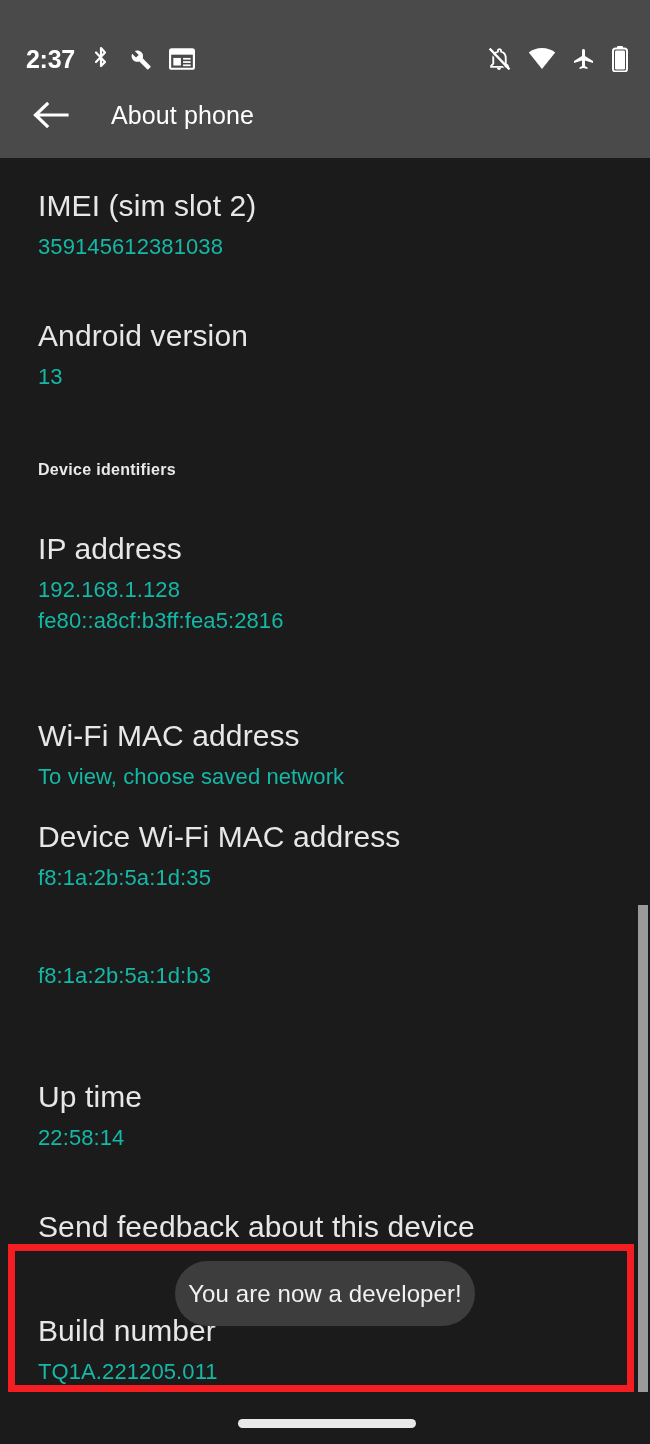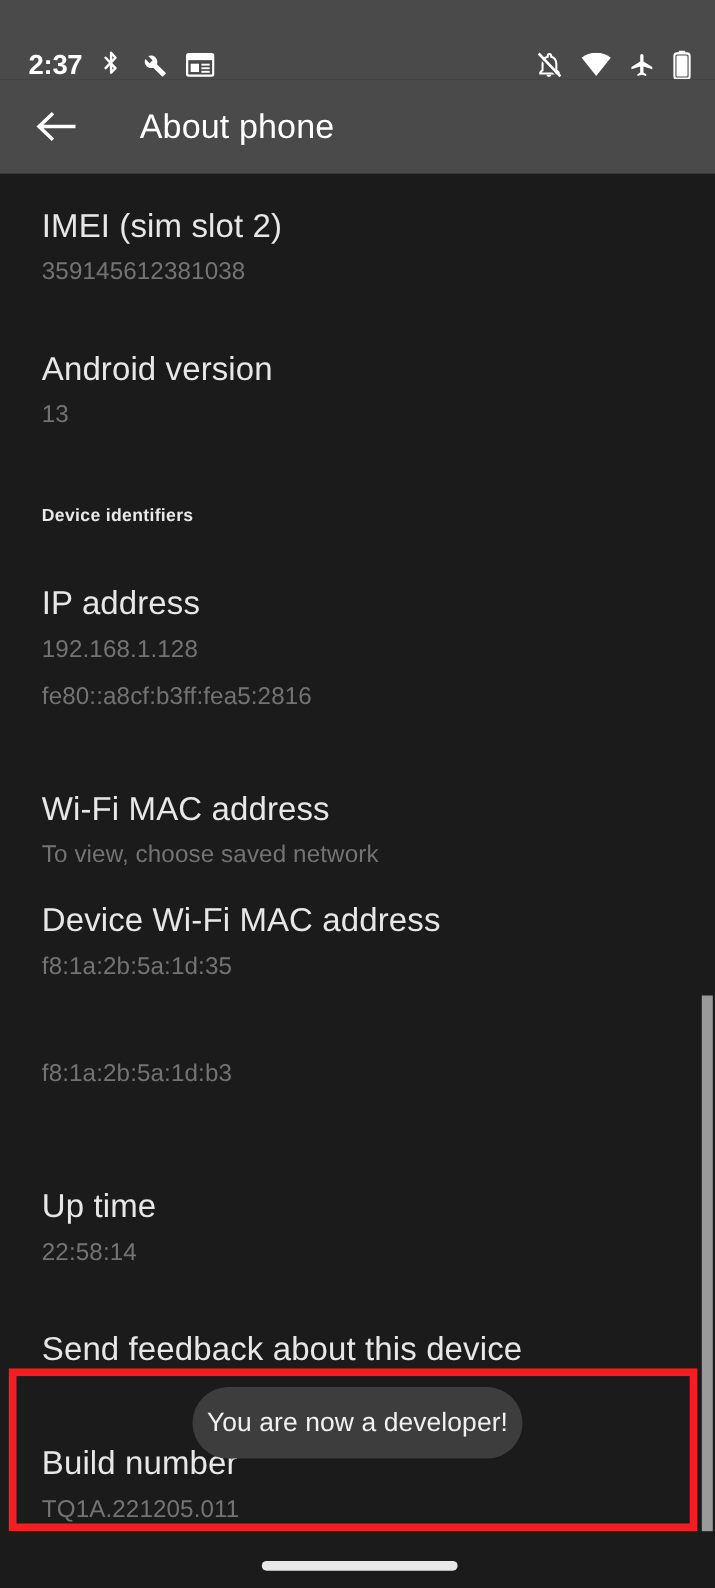--- a/index.html
+++ b/index.html
@@ -46,42 +46,42 @@
   }
   #back-button {
     width:70px; height:70px;
     margin-left:15px;
     display:flex; align-items:center; justify-content:center;
     cursor:pointer;
   }
   #back-button svg { display:block; fill:#ffffff; }
   #page-title {
     color:#ffffff;
-    font-size:31px;
-    letter-spacing:0.1px;
-    margin-left:42px;
+    font-size:25px;
+    letter-spacing:0.1px;
+    margin-left:26px;
     white-space:nowrap;
   }
 
   
   #content {
     position:absolute; top:158px; left:0;
     width:650px; height:1182px;
     background:#1b1b1b;
   }
   .row { position:absolute; left:38px; }
   .row-title {
     color:#e7e7e7;
     font-size:30px;
     letter-spacing:0.1px;
     white-space:nowrap;
     line-height:1.05;
   }
   .row-sub {
-    color:#737373;
+    color:#14b8a6;
     font-size:22px;
     letter-spacing:0.1px;
     white-space:nowrap;
     line-height:1.35;
     margin-top:10px;
   }
   .section-header {
     color:#e9e9e9;
     font-size:16px;
     font-weight:bold;
@@ -226,21 +226,21 @@
       <div class="row-sub">13</div>
     </div>
 
     <div class="row" style="top:303px;">
       <div class="section-header">Device identifiers</div>
     </div>
 
     <div class="row" style="top:375px;">
       <div class="row-title">IP address</div>
       <div class="row-sub">192.168.1.128</div>
-      <div class="row-sub" style="margin-top:14px;">fe80::a8cf:b3ff:fea5:2816</div>
+      <div class="row-sub" style="margin-top:2px;">fe80::a8cf:b3ff:fea5:2816</div>
     </div>
 
     <div class="row" style="top:562px;">
       <div class="row-title">Wi-Fi MAC address</div>
       <div class="row-sub">To view, choose saved network</div>
     </div>
 
     <div class="row" style="top:663px;">
       <div class="row-title">Device Wi-Fi MAC address</div>
       <div class="row-sub">f8:1a:2b:5a:1d:35</div>

